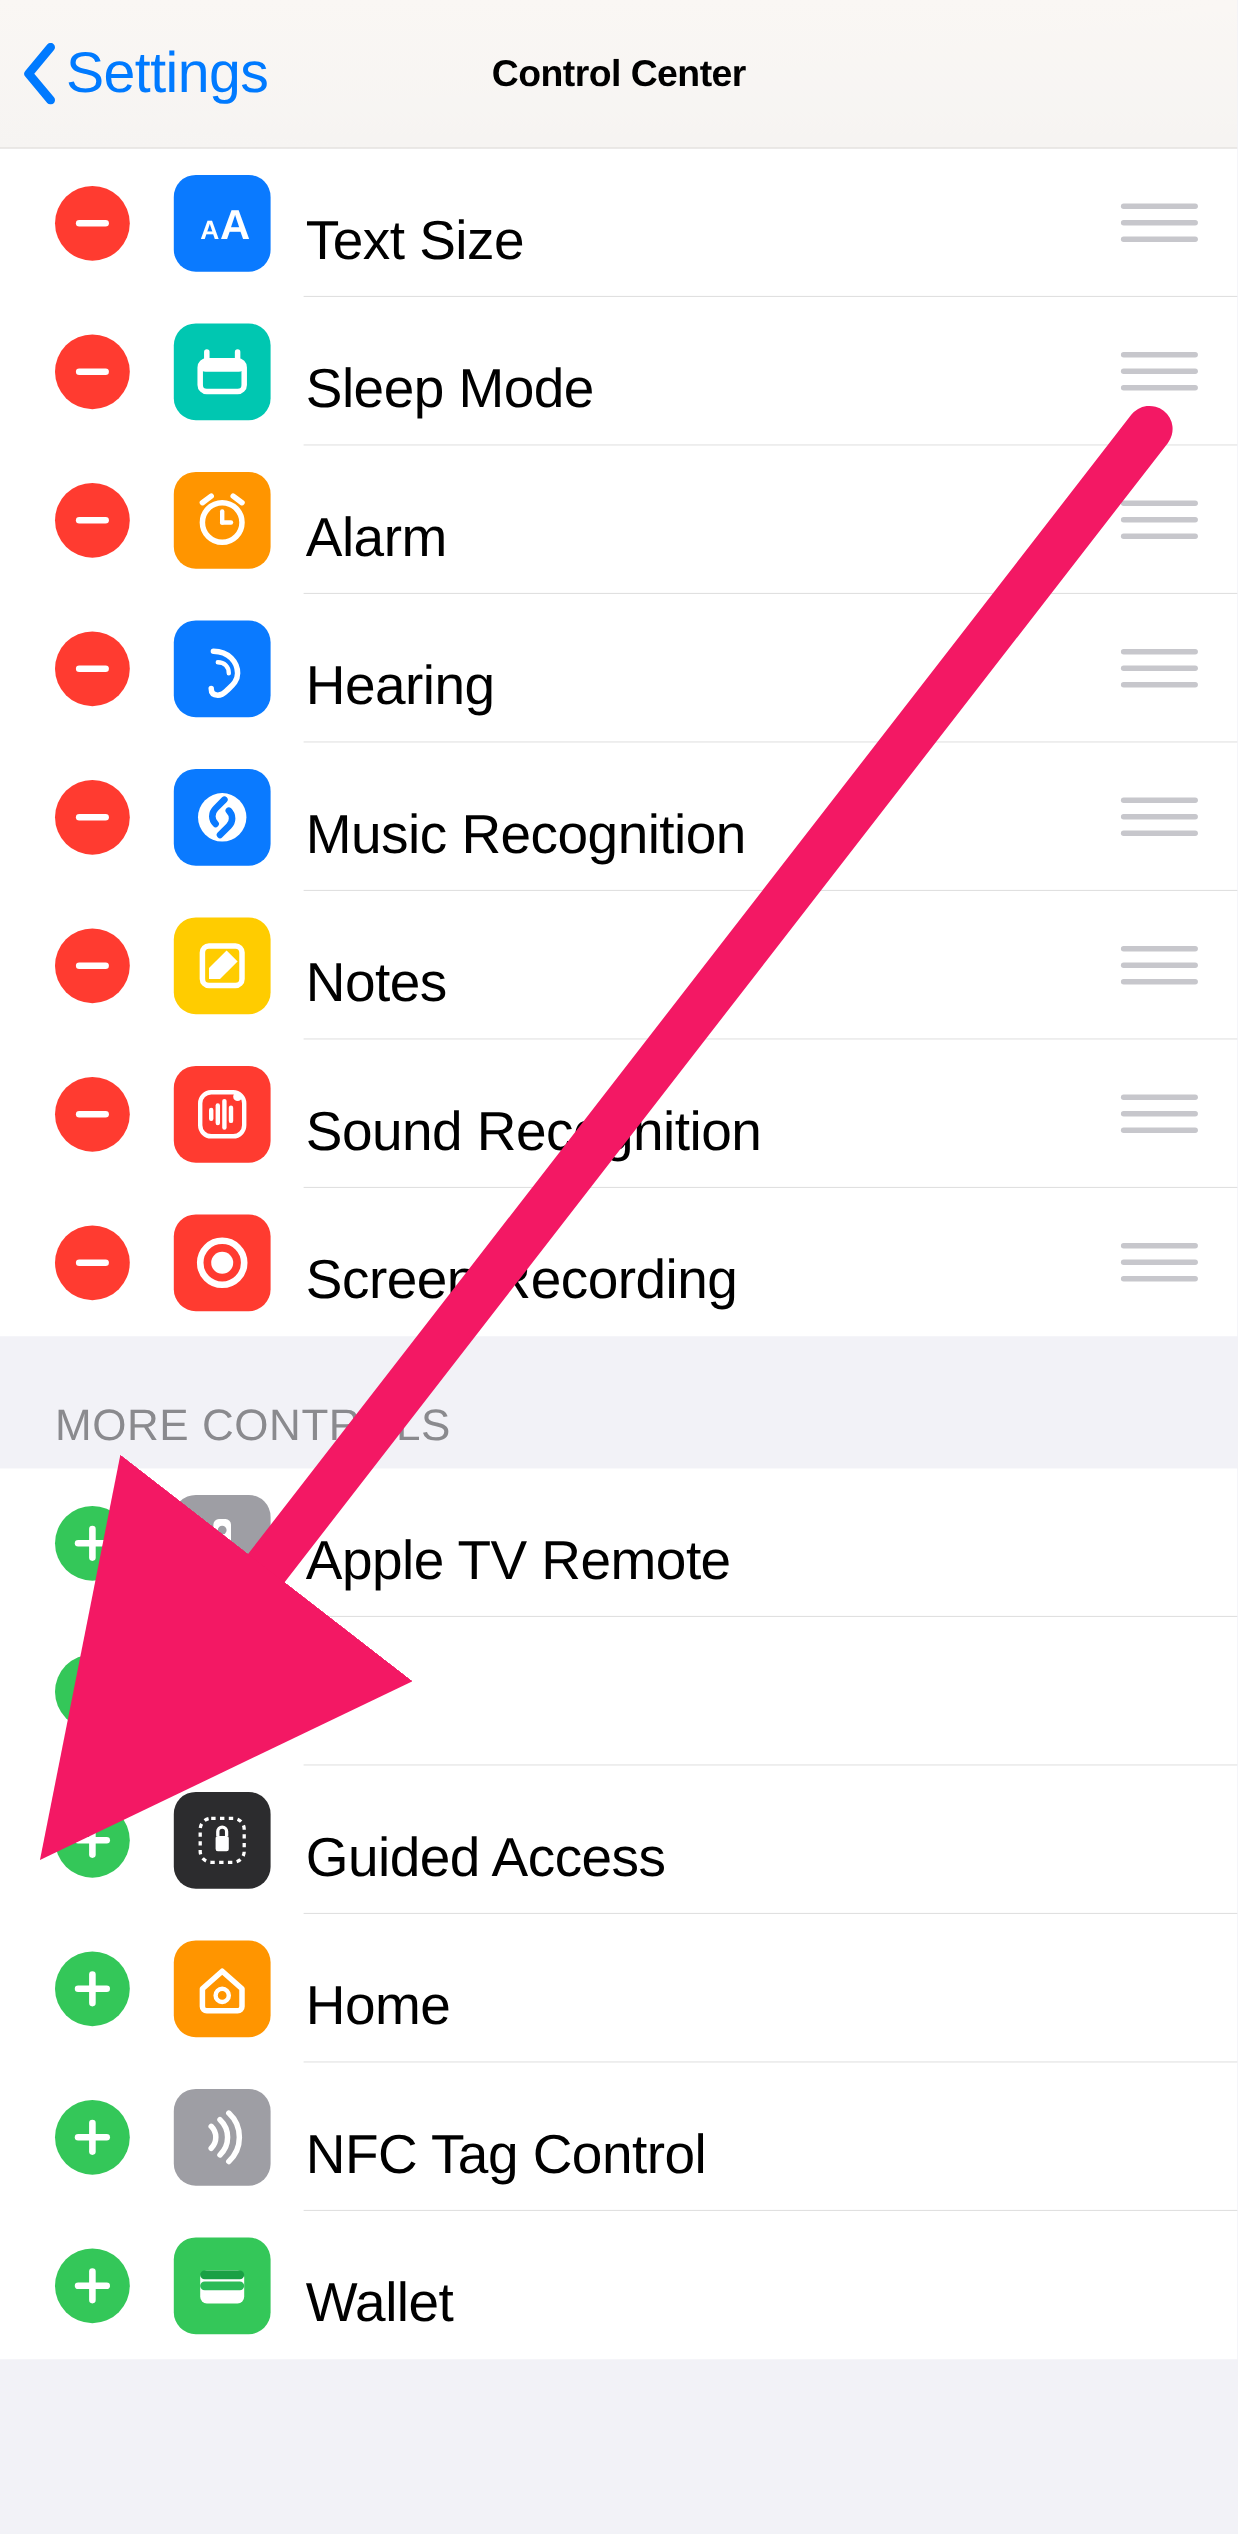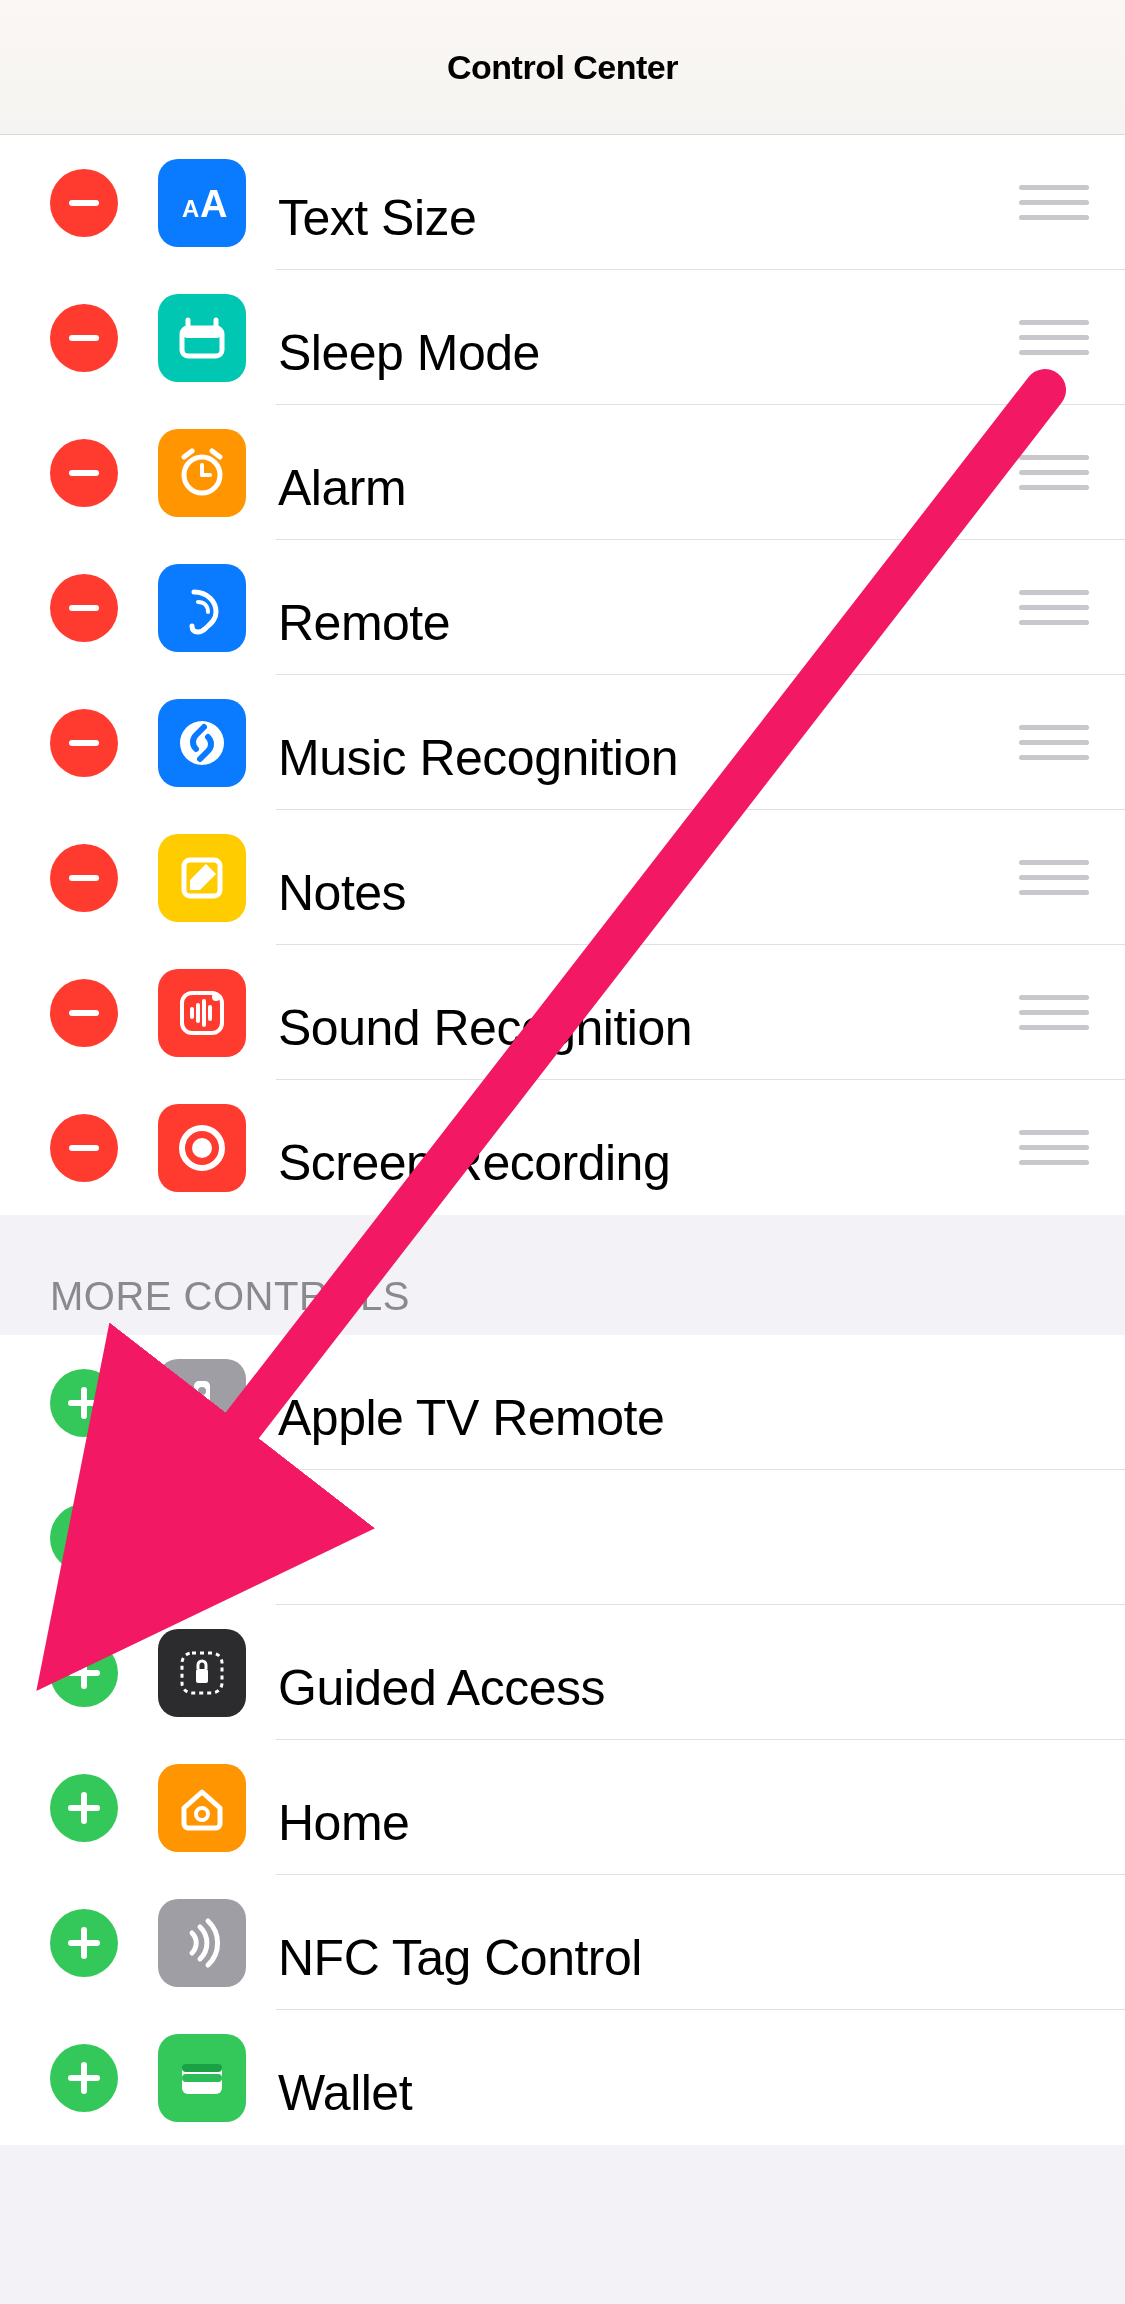--- a/index.html
+++ b/index.html
@@ -137,20 +137,26 @@
     position: absolute;
     top: 350px; left: 0;
     width: 1125px; height: 1400px;
     pointer-events: none;
   }
 </style>
 </head>
 <body>
 
 <div class="navbar">
+  <div class="back-btn">
+    <svg width="34" height="56" viewBox="0 0 34 56">
+      <polyline points="28,4 8,28 28,52" fill="none" stroke="#007aff" stroke-width="8" stroke-linecap="round" stroke-linejoin="round"></polyline>
+    </svg>
+    <span>Settings</span>
+  </div>
   <div class="nav-title">
     <span>Control Center</span>
   </div>
 </div>
 
 <div class="list-section" id="included-list">
     <div class="row">
       <div class="action-btn action-remove">
         <div class="bar"></div>
       </div>
@@ -209,21 +215,21 @@
     <div class="row">
       <div class="action-btn action-remove">
         <div class="bar"></div>
       </div>
       <div class="app-icon icon-hearing">
         <svg width="60" height="60" viewBox="0 0 60 60">
           <path d="M22 14 C36 14 44 24 44 34 C44 42 38 46 34 50 C32 52 30 54 26 54 C22 54 20 52 20 48" fill="none" stroke="#fff" stroke-width="5" stroke-linecap="round"></path>
           <path d="M26 24 C32 24 36 28 36 34" fill="none" stroke="#fff" stroke-width="4" stroke-linecap="round"></path>
         </svg>
       </div>
-      <div class="row-label">Remote</div>
+      <div class="row-label">Hearing</div>
       <div class="drag-handle">
         <span></span>
         <span></span>
         <span></span>
       </div>
     </div>
     <div class="row">
       <div class="action-btn action-remove">
         <div class="bar"></div>
       </div>

